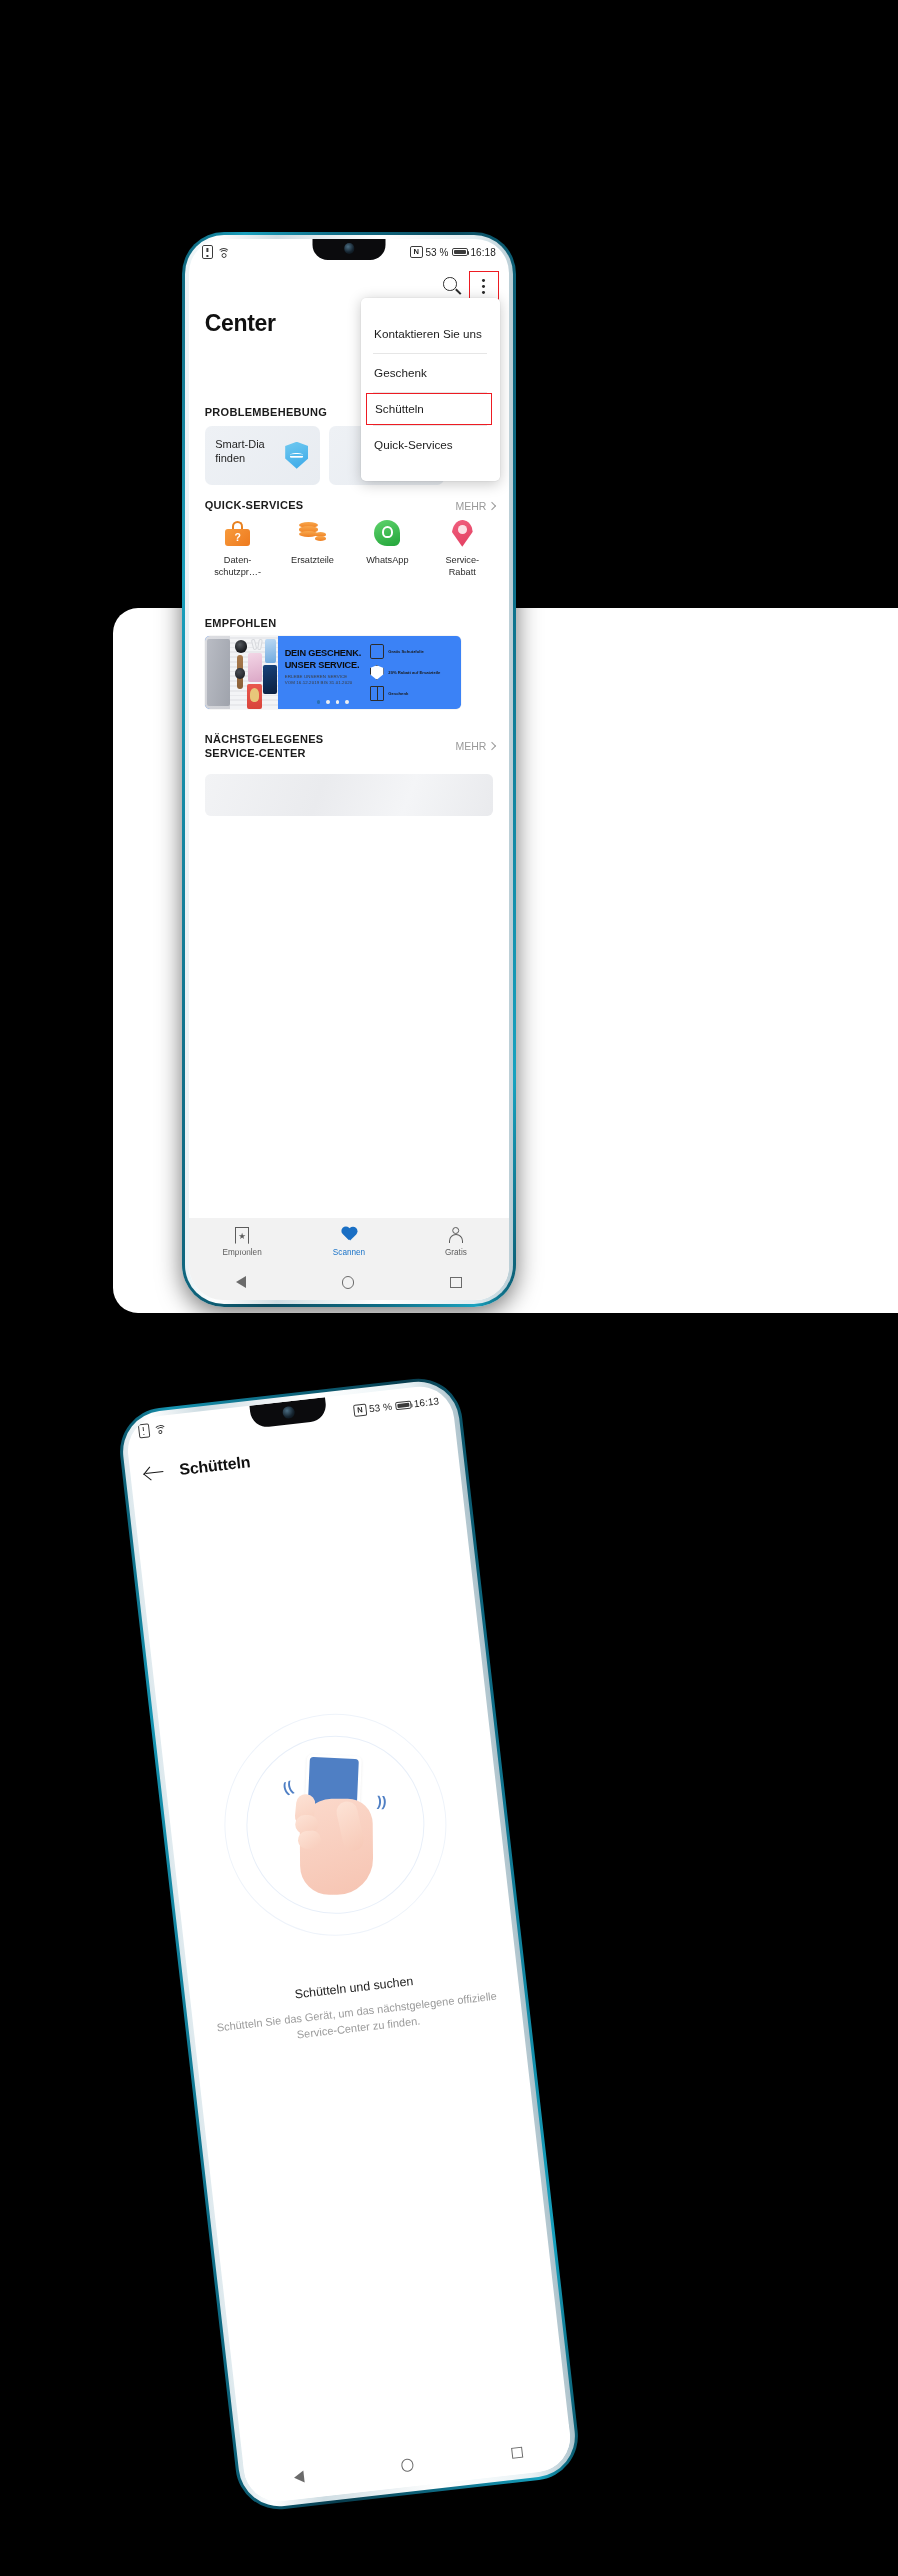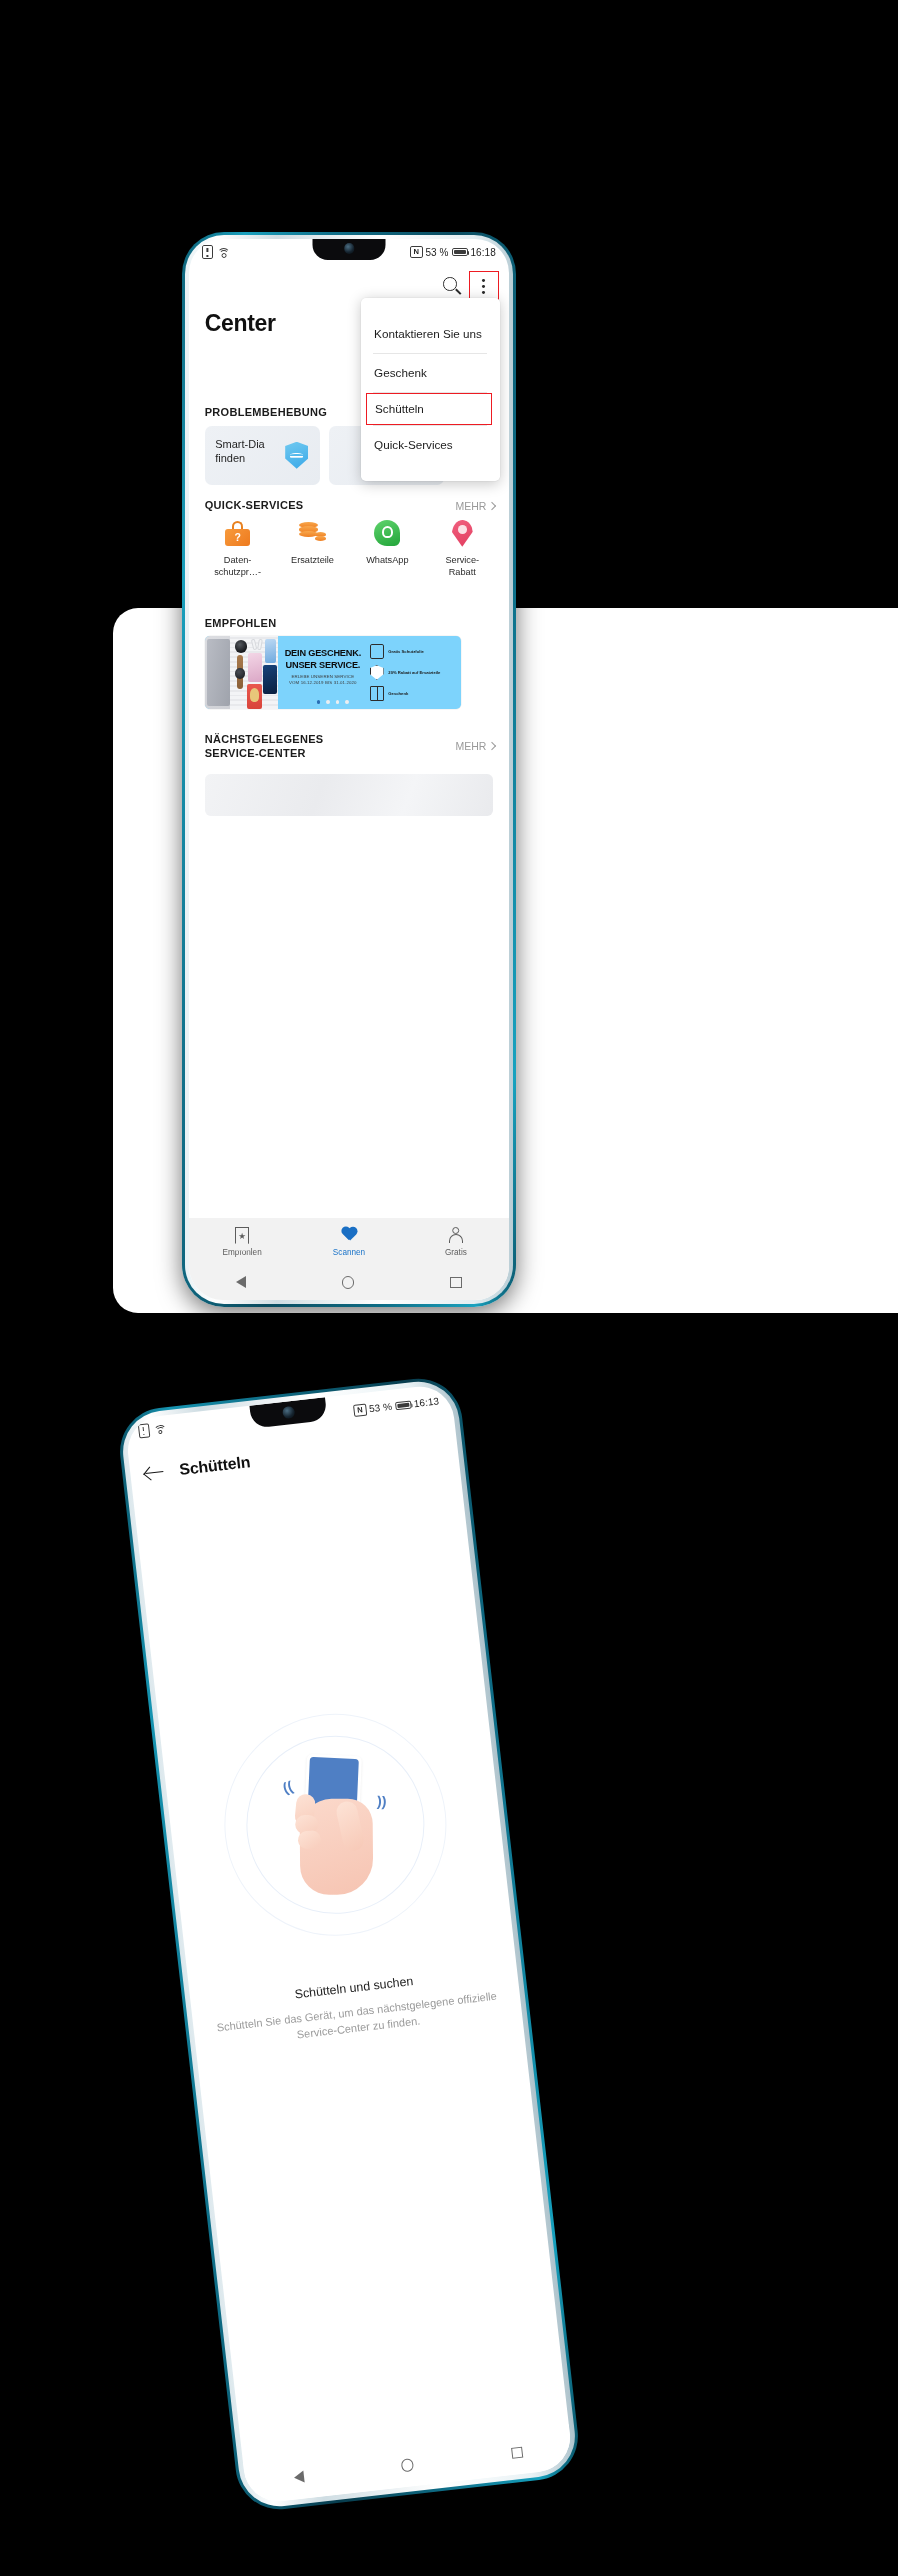--- a/index.html
+++ b/index.html
@@ -131,21 +131,21 @@
 
   .ic-pin{width:21px;height:27px;position:relative;}
   .ic-pin .p{position:absolute;left:0;top:0;width:21px;height:21px;border-radius:50% 50% 50% 50%;
       background:linear-gradient(160deg,#f0607f 0%,#e23d5f 100%);
       clip-path:polygon(50% 100%,0 45%,3% 22%,18% 5%,50% 0,82% 5%,97% 22%,100% 45%);height:27px;}
   .ic-pin .c{position:absolute;left:6.2px;top:5.3px;width:8.6px;height:8.6px;border-radius:50%;
       background:#fbe1e6;}
 
   
   .banner{position:absolute;left:16px;top:397px;width:256px;height:73px;border-radius:4.8px;
-      background:#7dd3fc;overflow:hidden;box-shadow:0 0 0 0.5px #eee;text-align:center;}
+      background:#3b82f6;overflow:hidden;box-shadow:0 0 0 0.5px #eee;}
   .ban-img{position:absolute;left:0;top:0;width:73px;height:73px;
       background:linear-gradient(135deg,#dcdde1 0%,#c9cbd1 100%);overflow:hidden;}
   .ban-img .box{position:absolute;left:1.9px;top:2.9px;width:23px;height:67px;border-radius:1.9px;
       background:linear-gradient(100deg,#b9bcc4,#9fa3ac);}
   .ban-img .tray{position:absolute;left:25px;top:0;width:48px;height:73px;
       background:repeating-linear-gradient(0deg,#f3f4f6 0 2.9px,#e8e9ec 2.9px 4.8px);}
   .lens{position:absolute;left:30px;top:4.8px;width:12.4px;height:12.4px;border-radius:50%;
       background:radial-gradient(circle at 40% 35%,#55595f,#16181c 70%);}
   .buds{position:absolute;left:46px;top:3.8px;width:15.3px;height:12.4px;}
   .buds:before,.buds:after{content:"";position:absolute;top:0;width:3.8px;height:10.5px;

